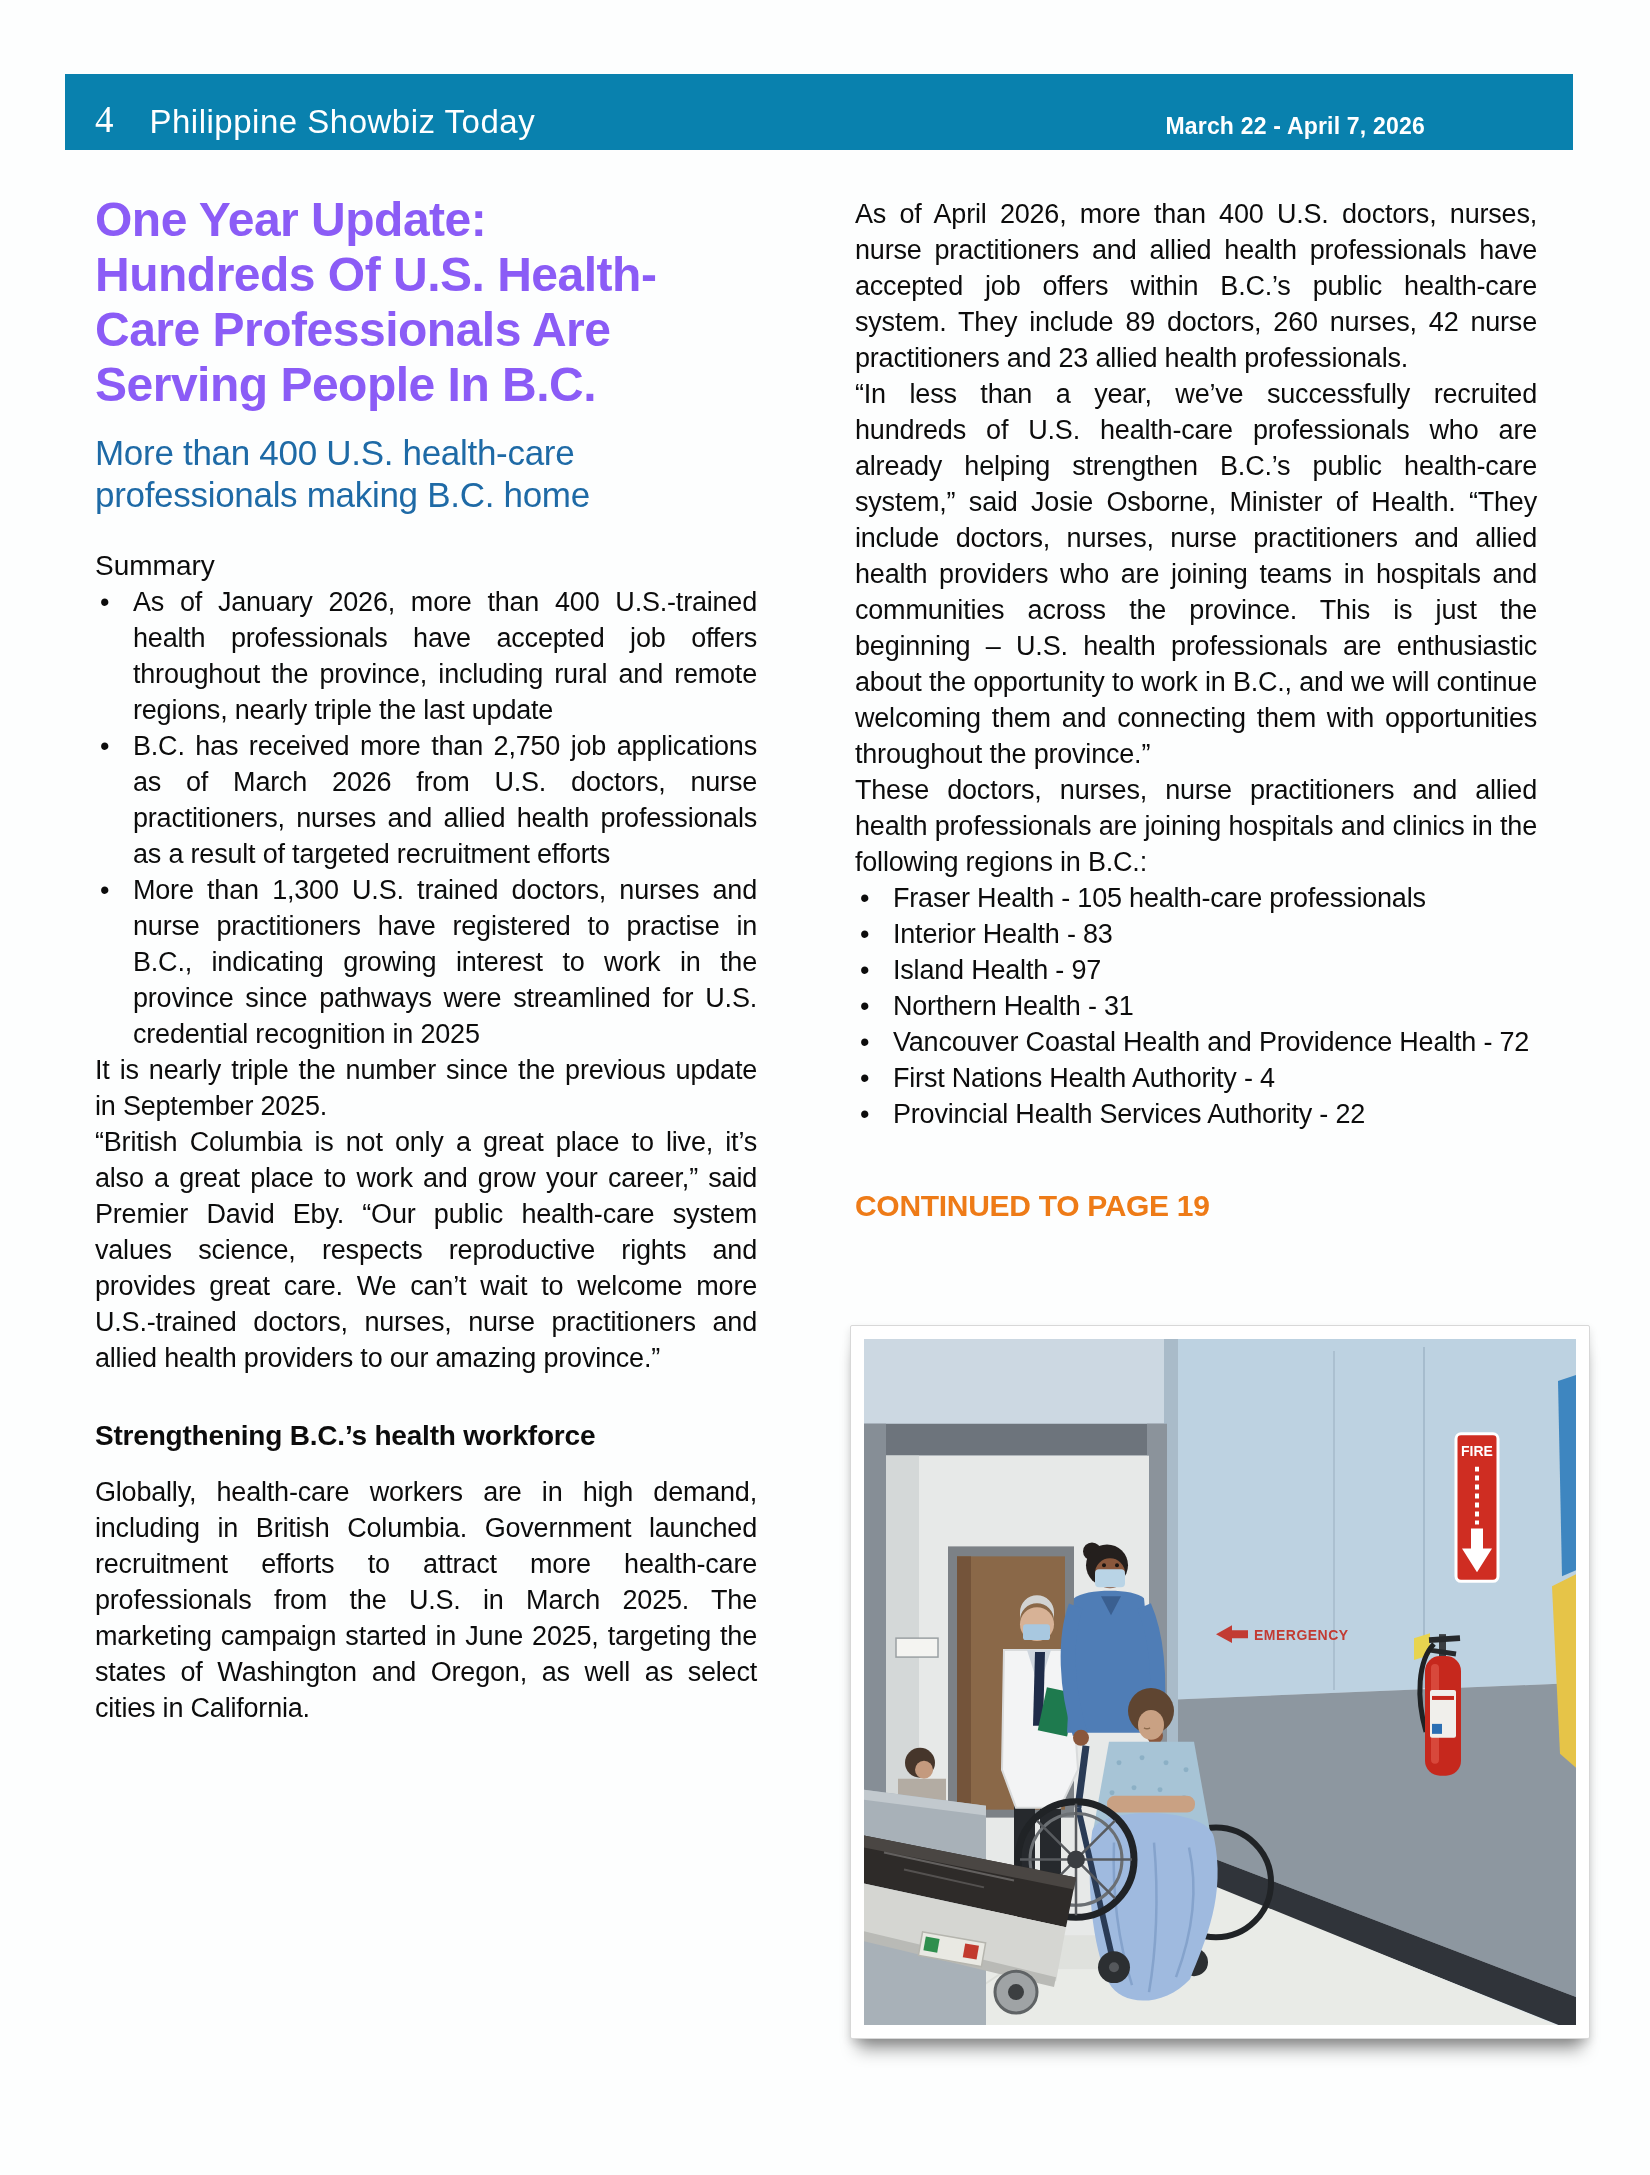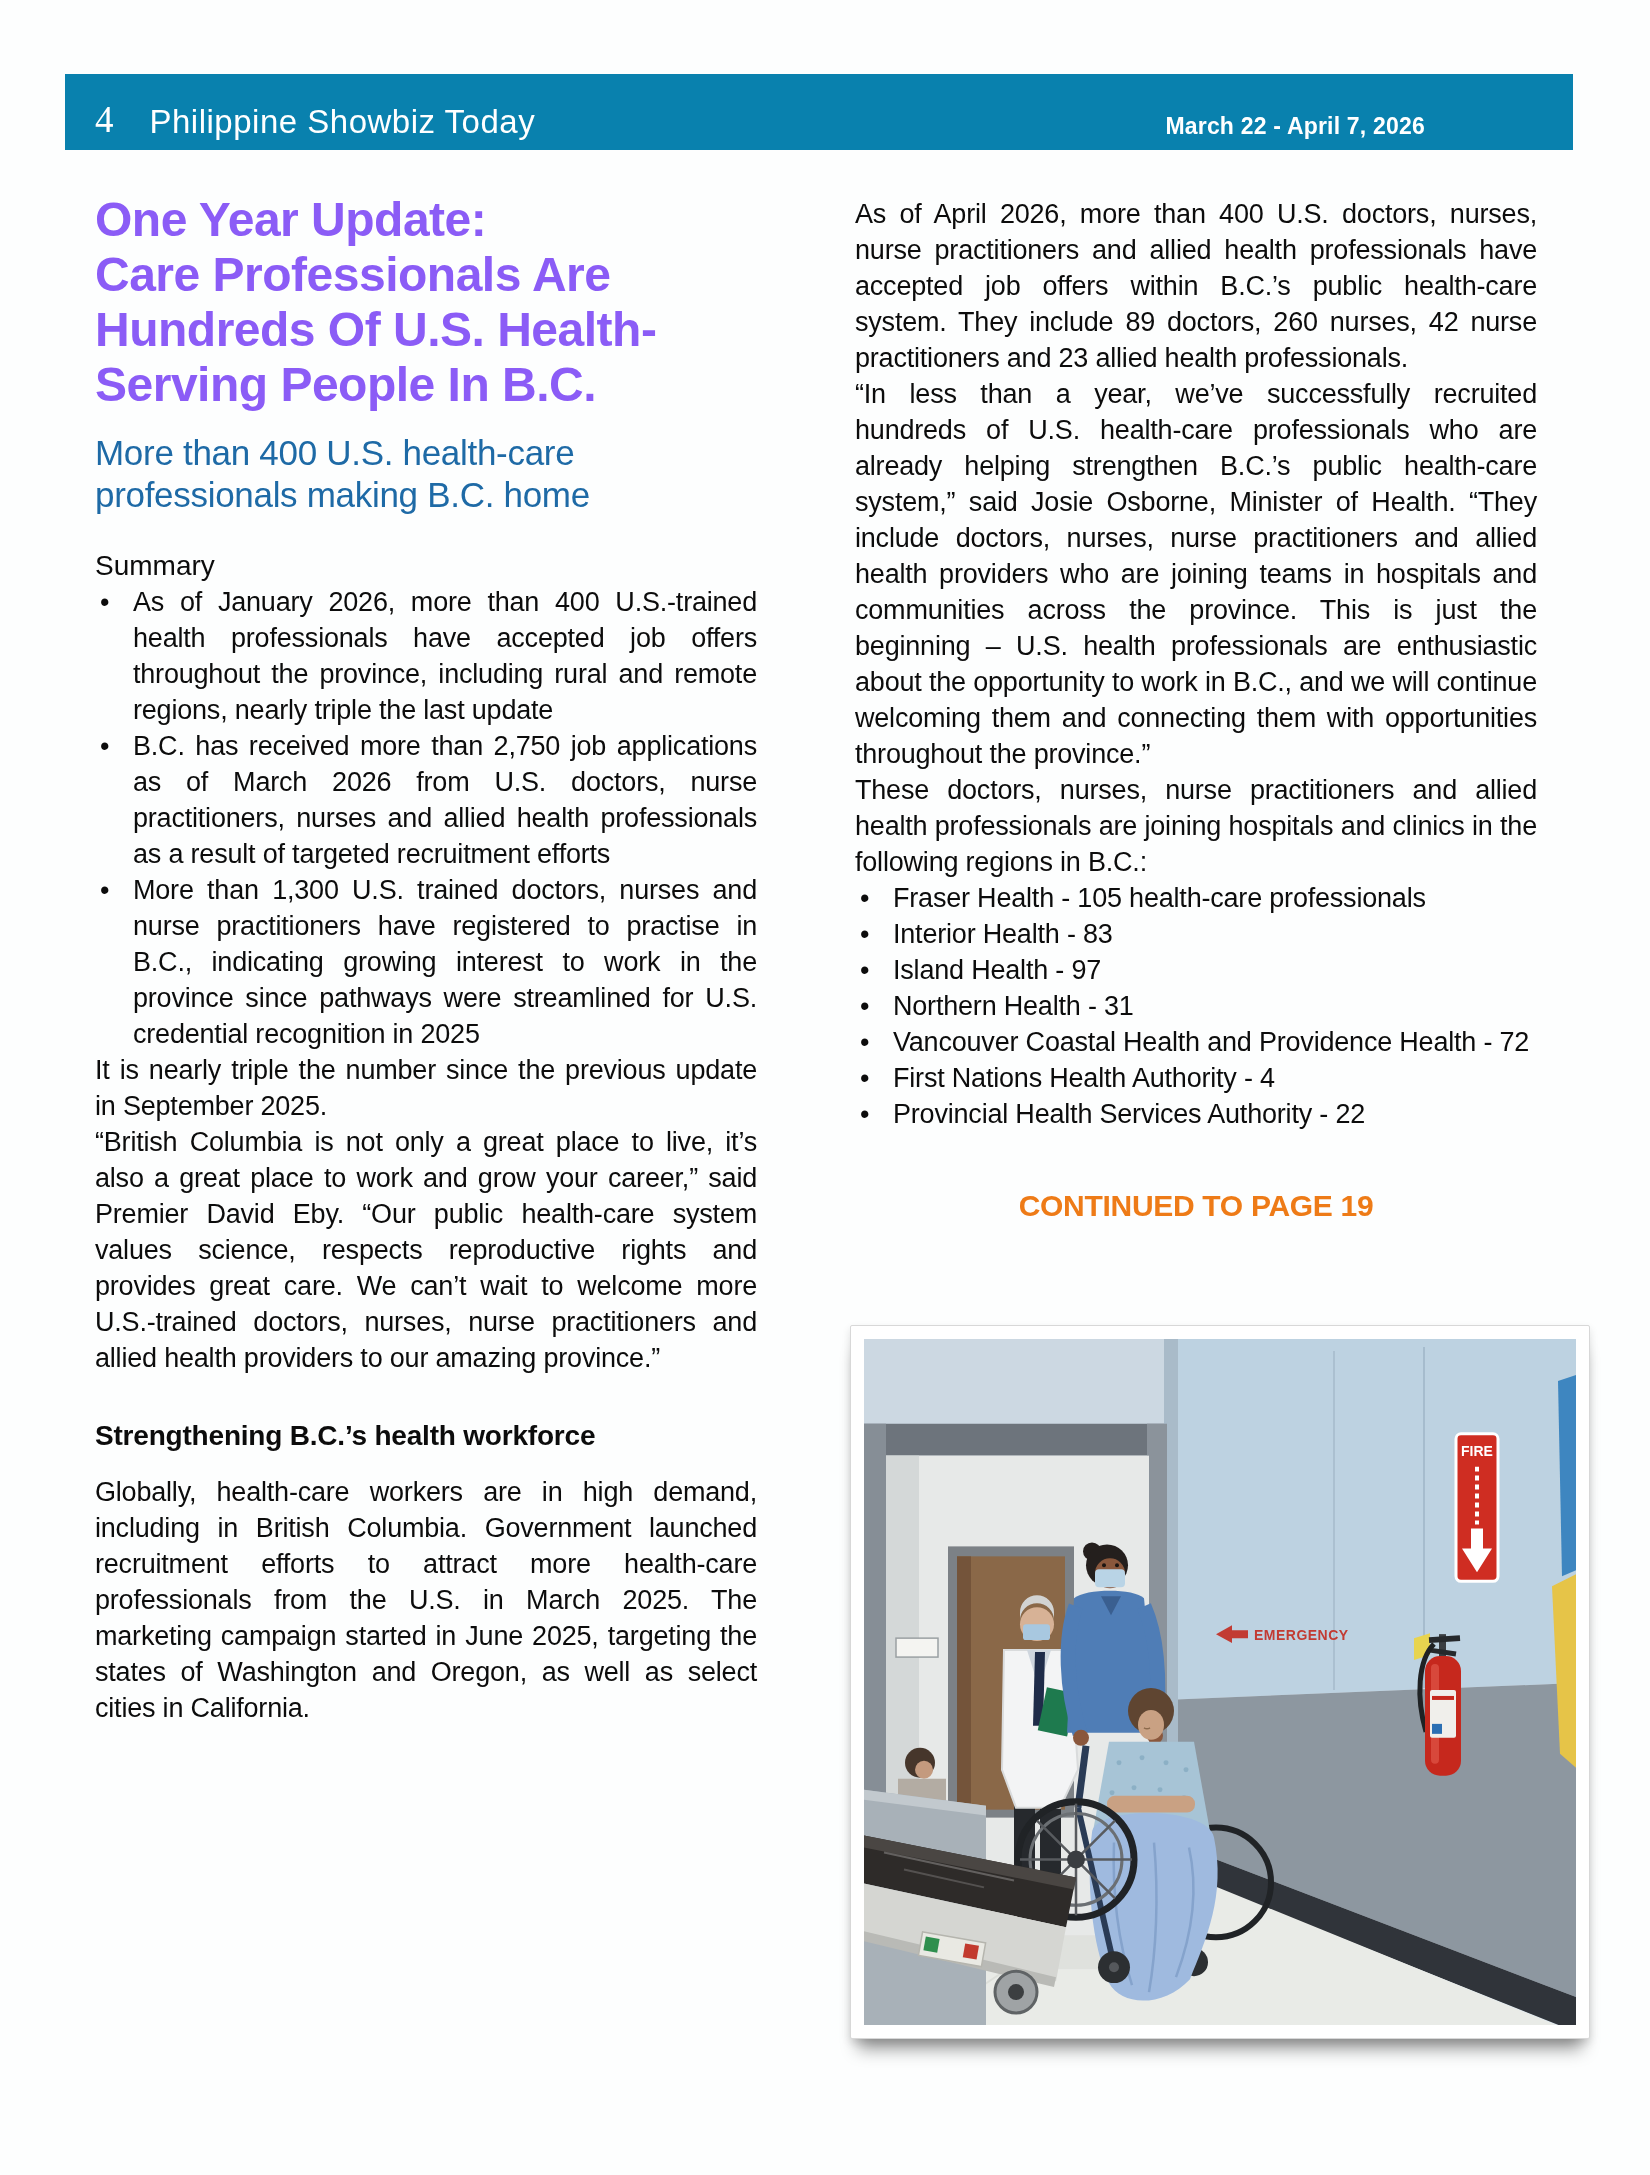--- a/index.html
+++ b/index.html
@@ -58,21 +58,20 @@
 
   .workforce-heading {
     font-size:28px; line-height:36px; font-weight:bold; margin-top:42px;
     letter-spacing:-0.2px;
   }
   .workforce-para { margin-top:20px; }
 
   .continued-notice {
     margin-top:56px; font-size:30px; line-height:36px; font-weight:bold;
     letter-spacing:-0.3px;
-    text-align:center;
   }
 
   
   .photo-frame {
     position:absolute; left:850px; top:1325px; width:740px; height:714px;
     background:#ffffff; border:1px solid #d8d8d8; box-sizing:border-box;
     padding:13px;
     box-shadow:0 18px 16px -8px rgba(0,0,0,0.40), 0 4px 8px rgba(0,0,0,0.12);
     border-radius:2px;
   }
@@ -85,22 +84,22 @@
 
   <div class="header-bar" style="background:#0981ae;">
     <span class="page-num">4</span>
     <span class="pub-title">Philippine Showbiz Today</span>
     <span class="issue-date">March 22 - April 7, 2026</span>
   </div>
 
   <div class="col-left">
     <h1 class="headline" style="color:#8b5cf6;">
       <div>One Year Update:</div>
+      <div>Hundreds Of U.S. Health-</div>
       <div>Care Professionals Are</div>
-      <div>Hundreds Of U.S. Health-</div>
       <div>Serving People In B.C.</div>
     </h1>
     <div class="subheadline" style="color:#1e6aa6;">
       <div>More than 400 U.S. health-care</div>
       <div>professionals making B.C. home</div>
     </div>
 
     <div class="summary-label">Summary</div>
 
     <div class="bullet-list body-text">

